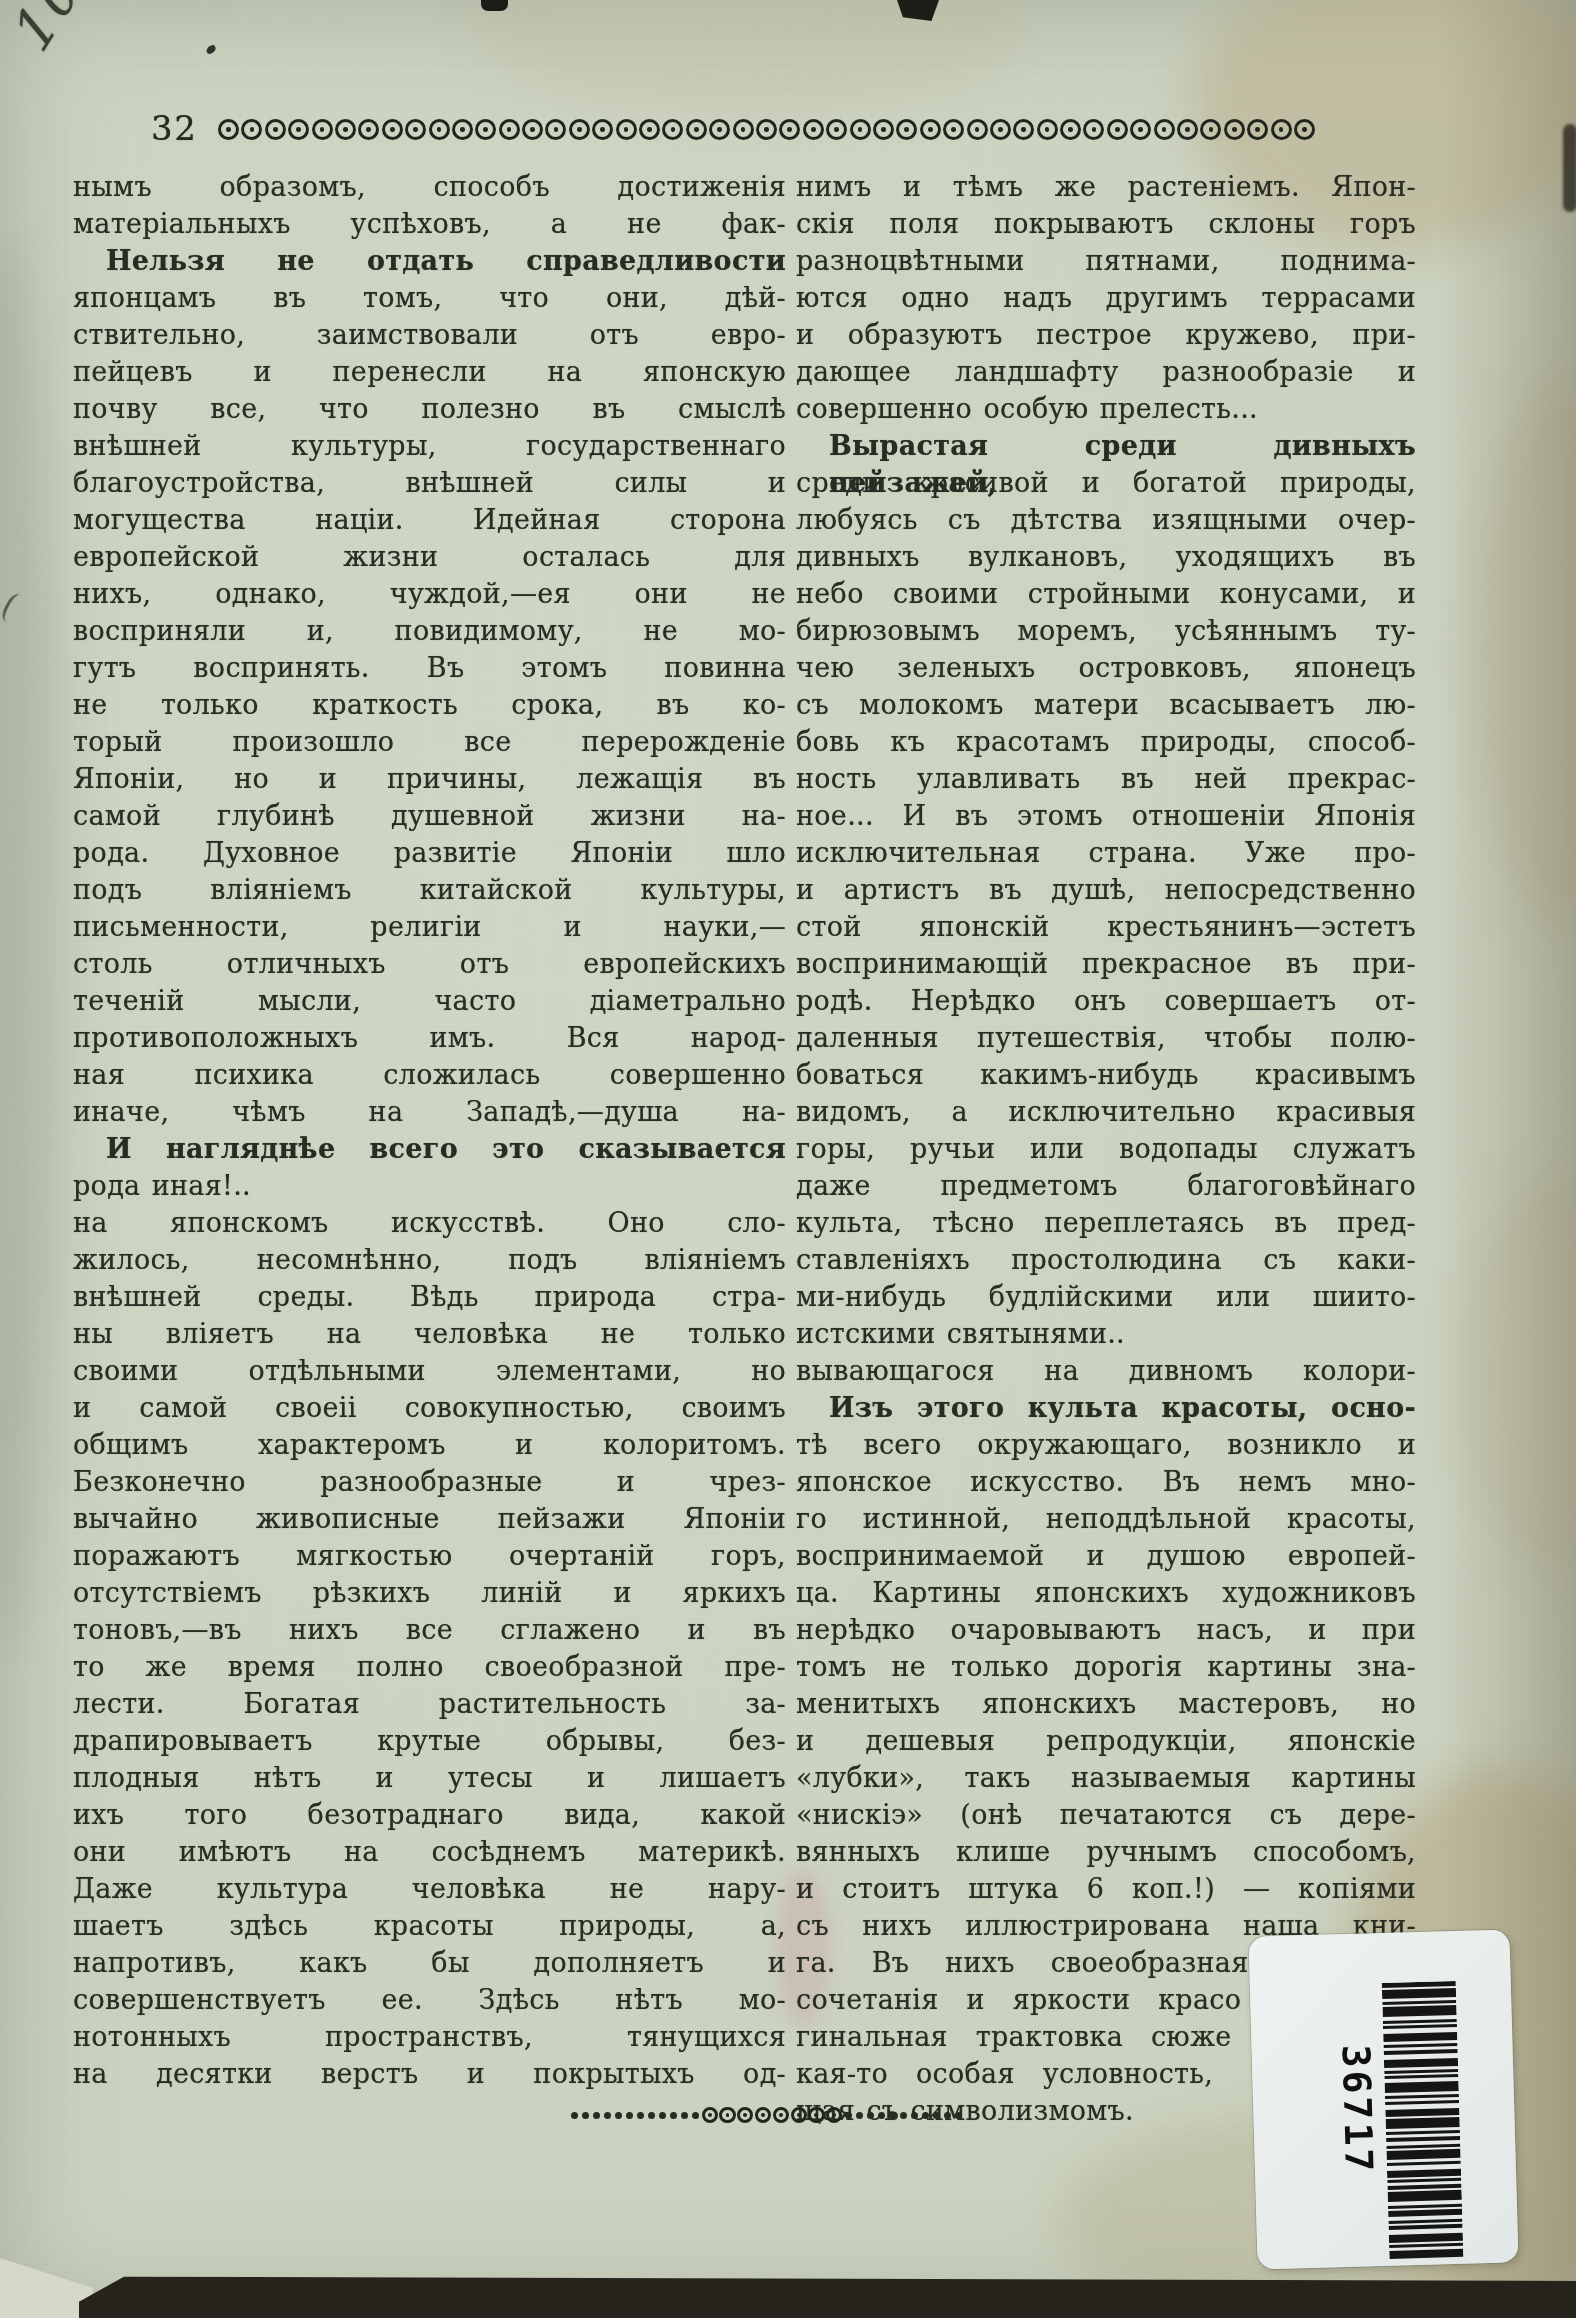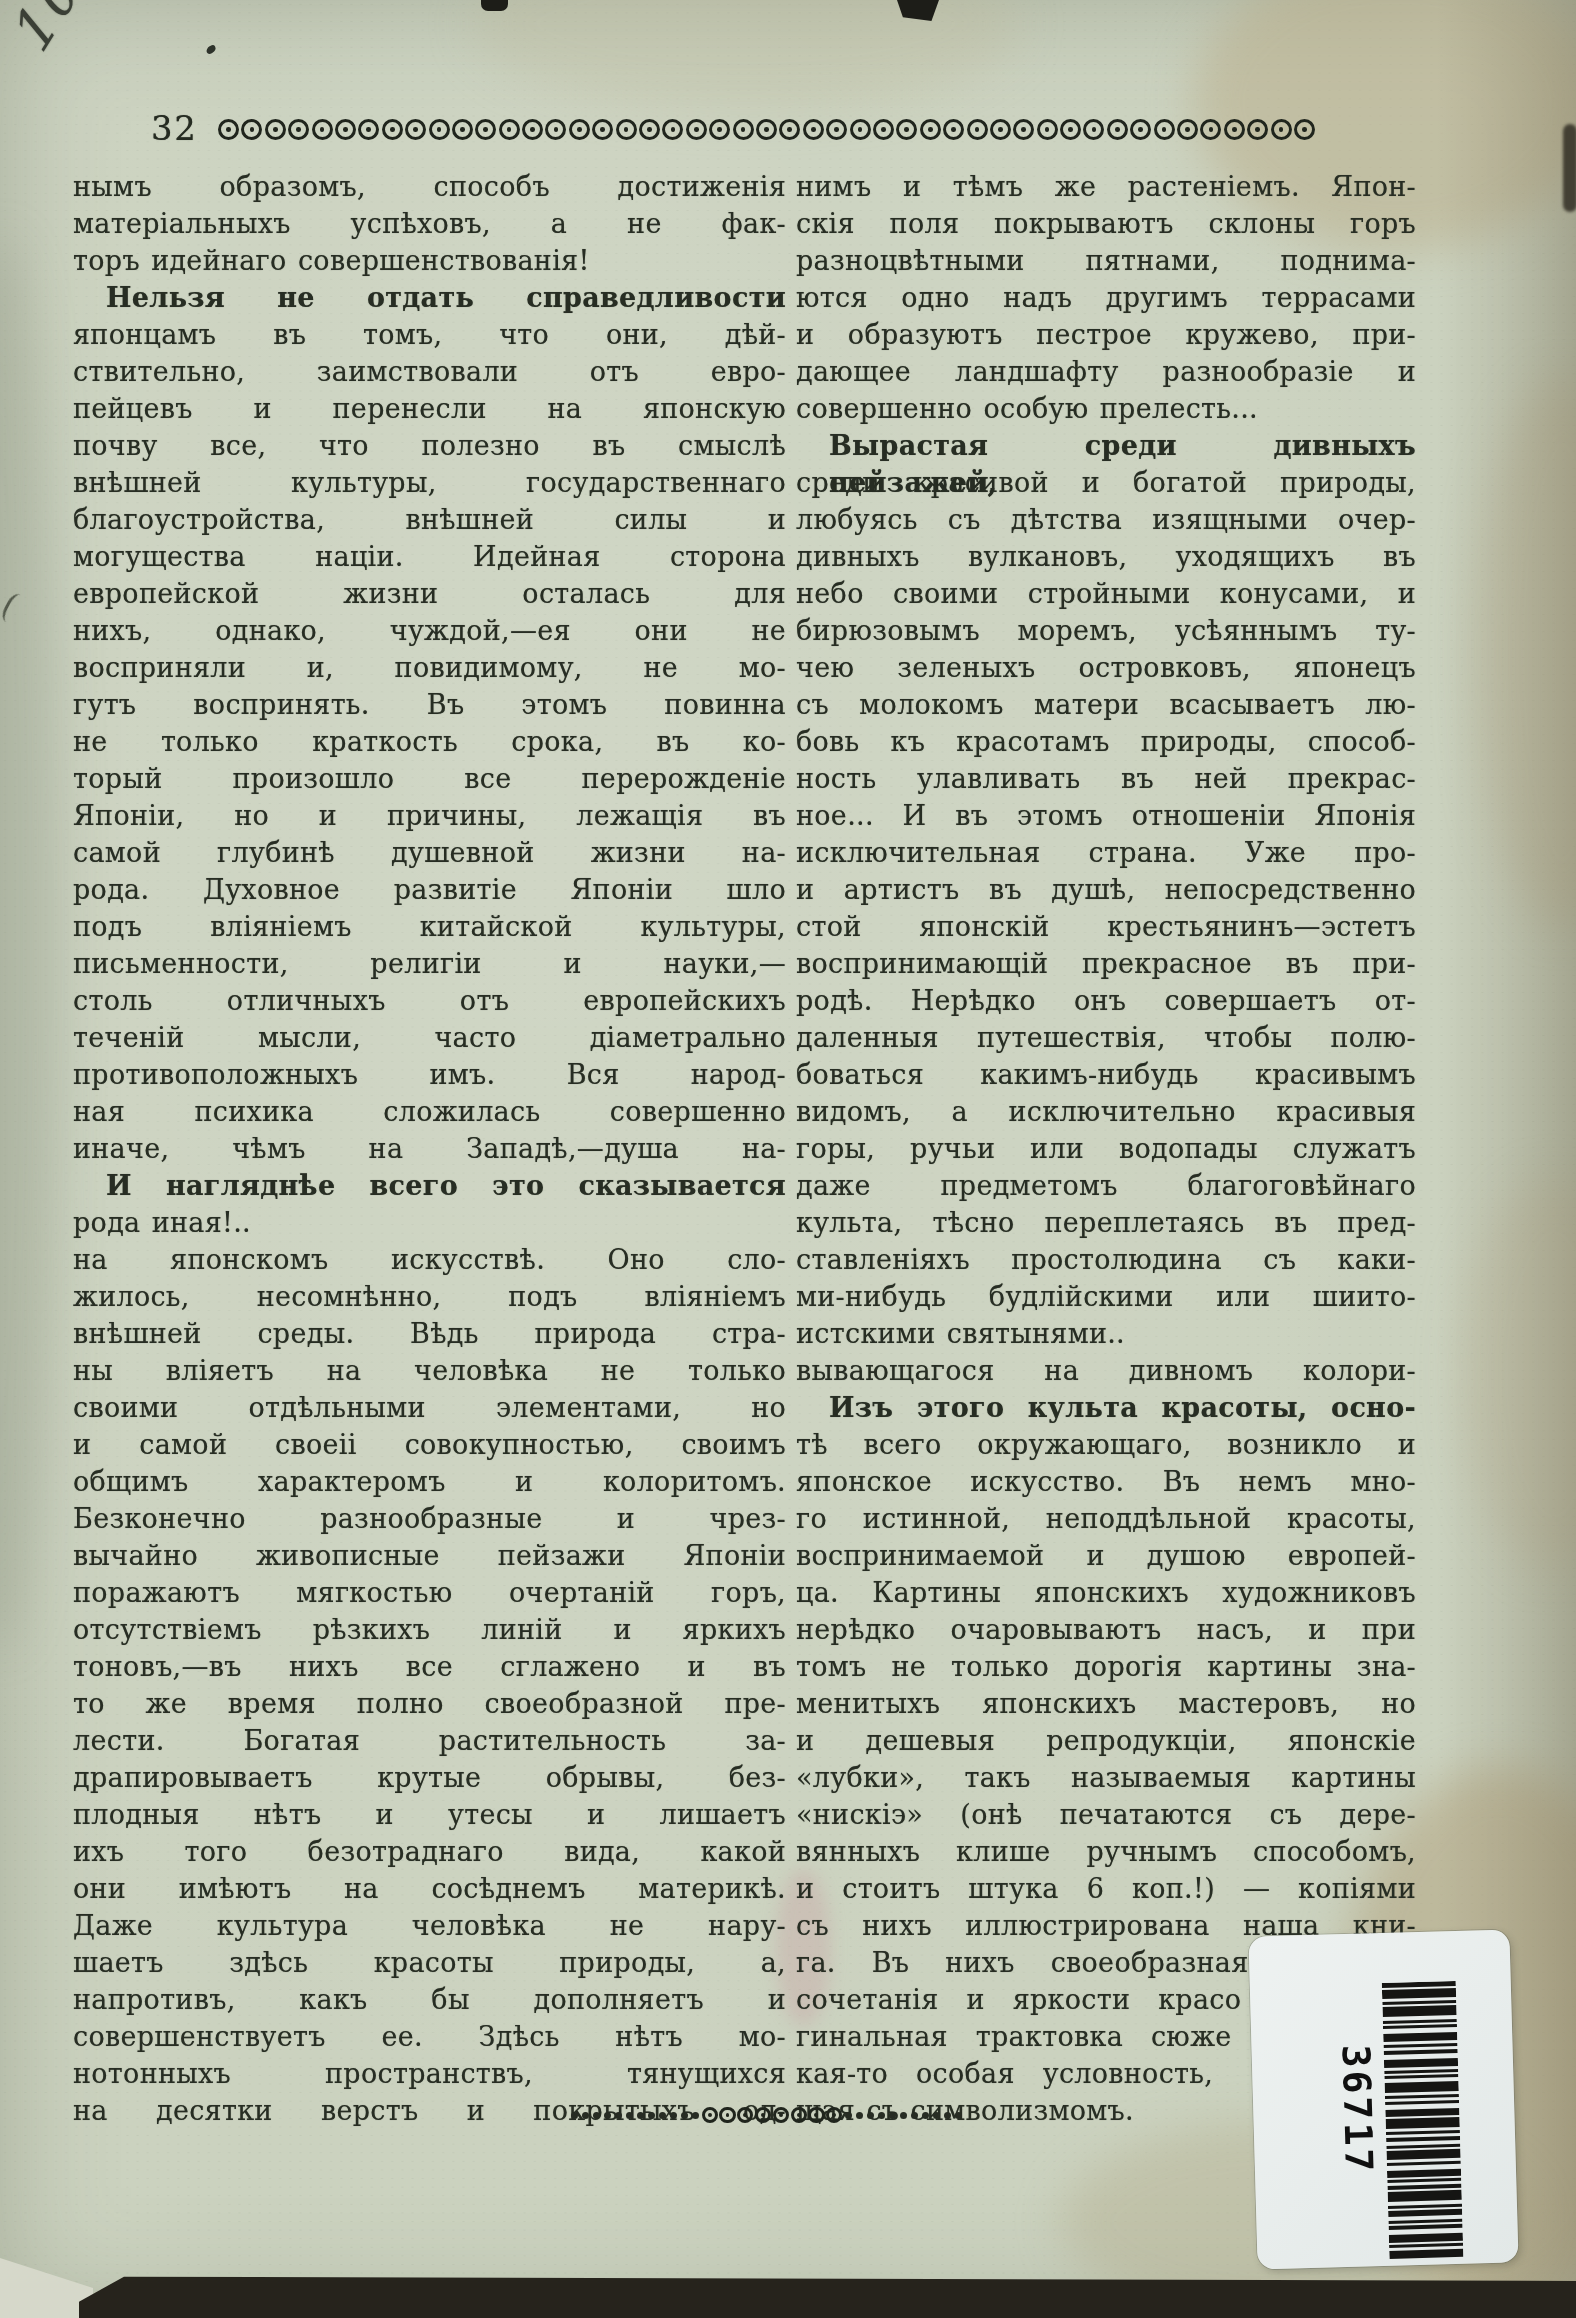--- a/index.html
+++ b/index.html
@@ -149,21 +149,20 @@
       <span class="orn"></span>
       <span class="orn"></span>
       <span class="orn"></span>
       <span class="orn"></span>
       <span class="orn"></span>
     </div>
 
   <div class="col col-left" id="colLeft">
       <div class="line">нымъ образомъ, способъ достиженія</div>
       <div class="line">матеріальныхъ успѣховъ, а не фак-</div>
-      <div class="line nf">торъ идейнаго совершенствованія!</div>
       <div class="line ind">Нельзя не отдать справедливости</div>
       <div class="line">японцамъ въ томъ, что они, дѣй-</div>
       <div class="line">ствительно, заимствовали отъ евро-</div>
       <div class="line">пейцевъ и перенесли на японскую</div>
       <div class="line">почву все, что полезно въ смыслѣ</div>
       <div class="line">внѣшней культуры, государственнаго</div>
       <div class="line">благоустройства, внѣшней силы и</div>
       <div class="line">могущества націи. Идейная сторона</div>
       <div class="line">европейской жизни осталась для</div>
       <div class="line">нихъ, однако, чуждой,—ея они не</div>

